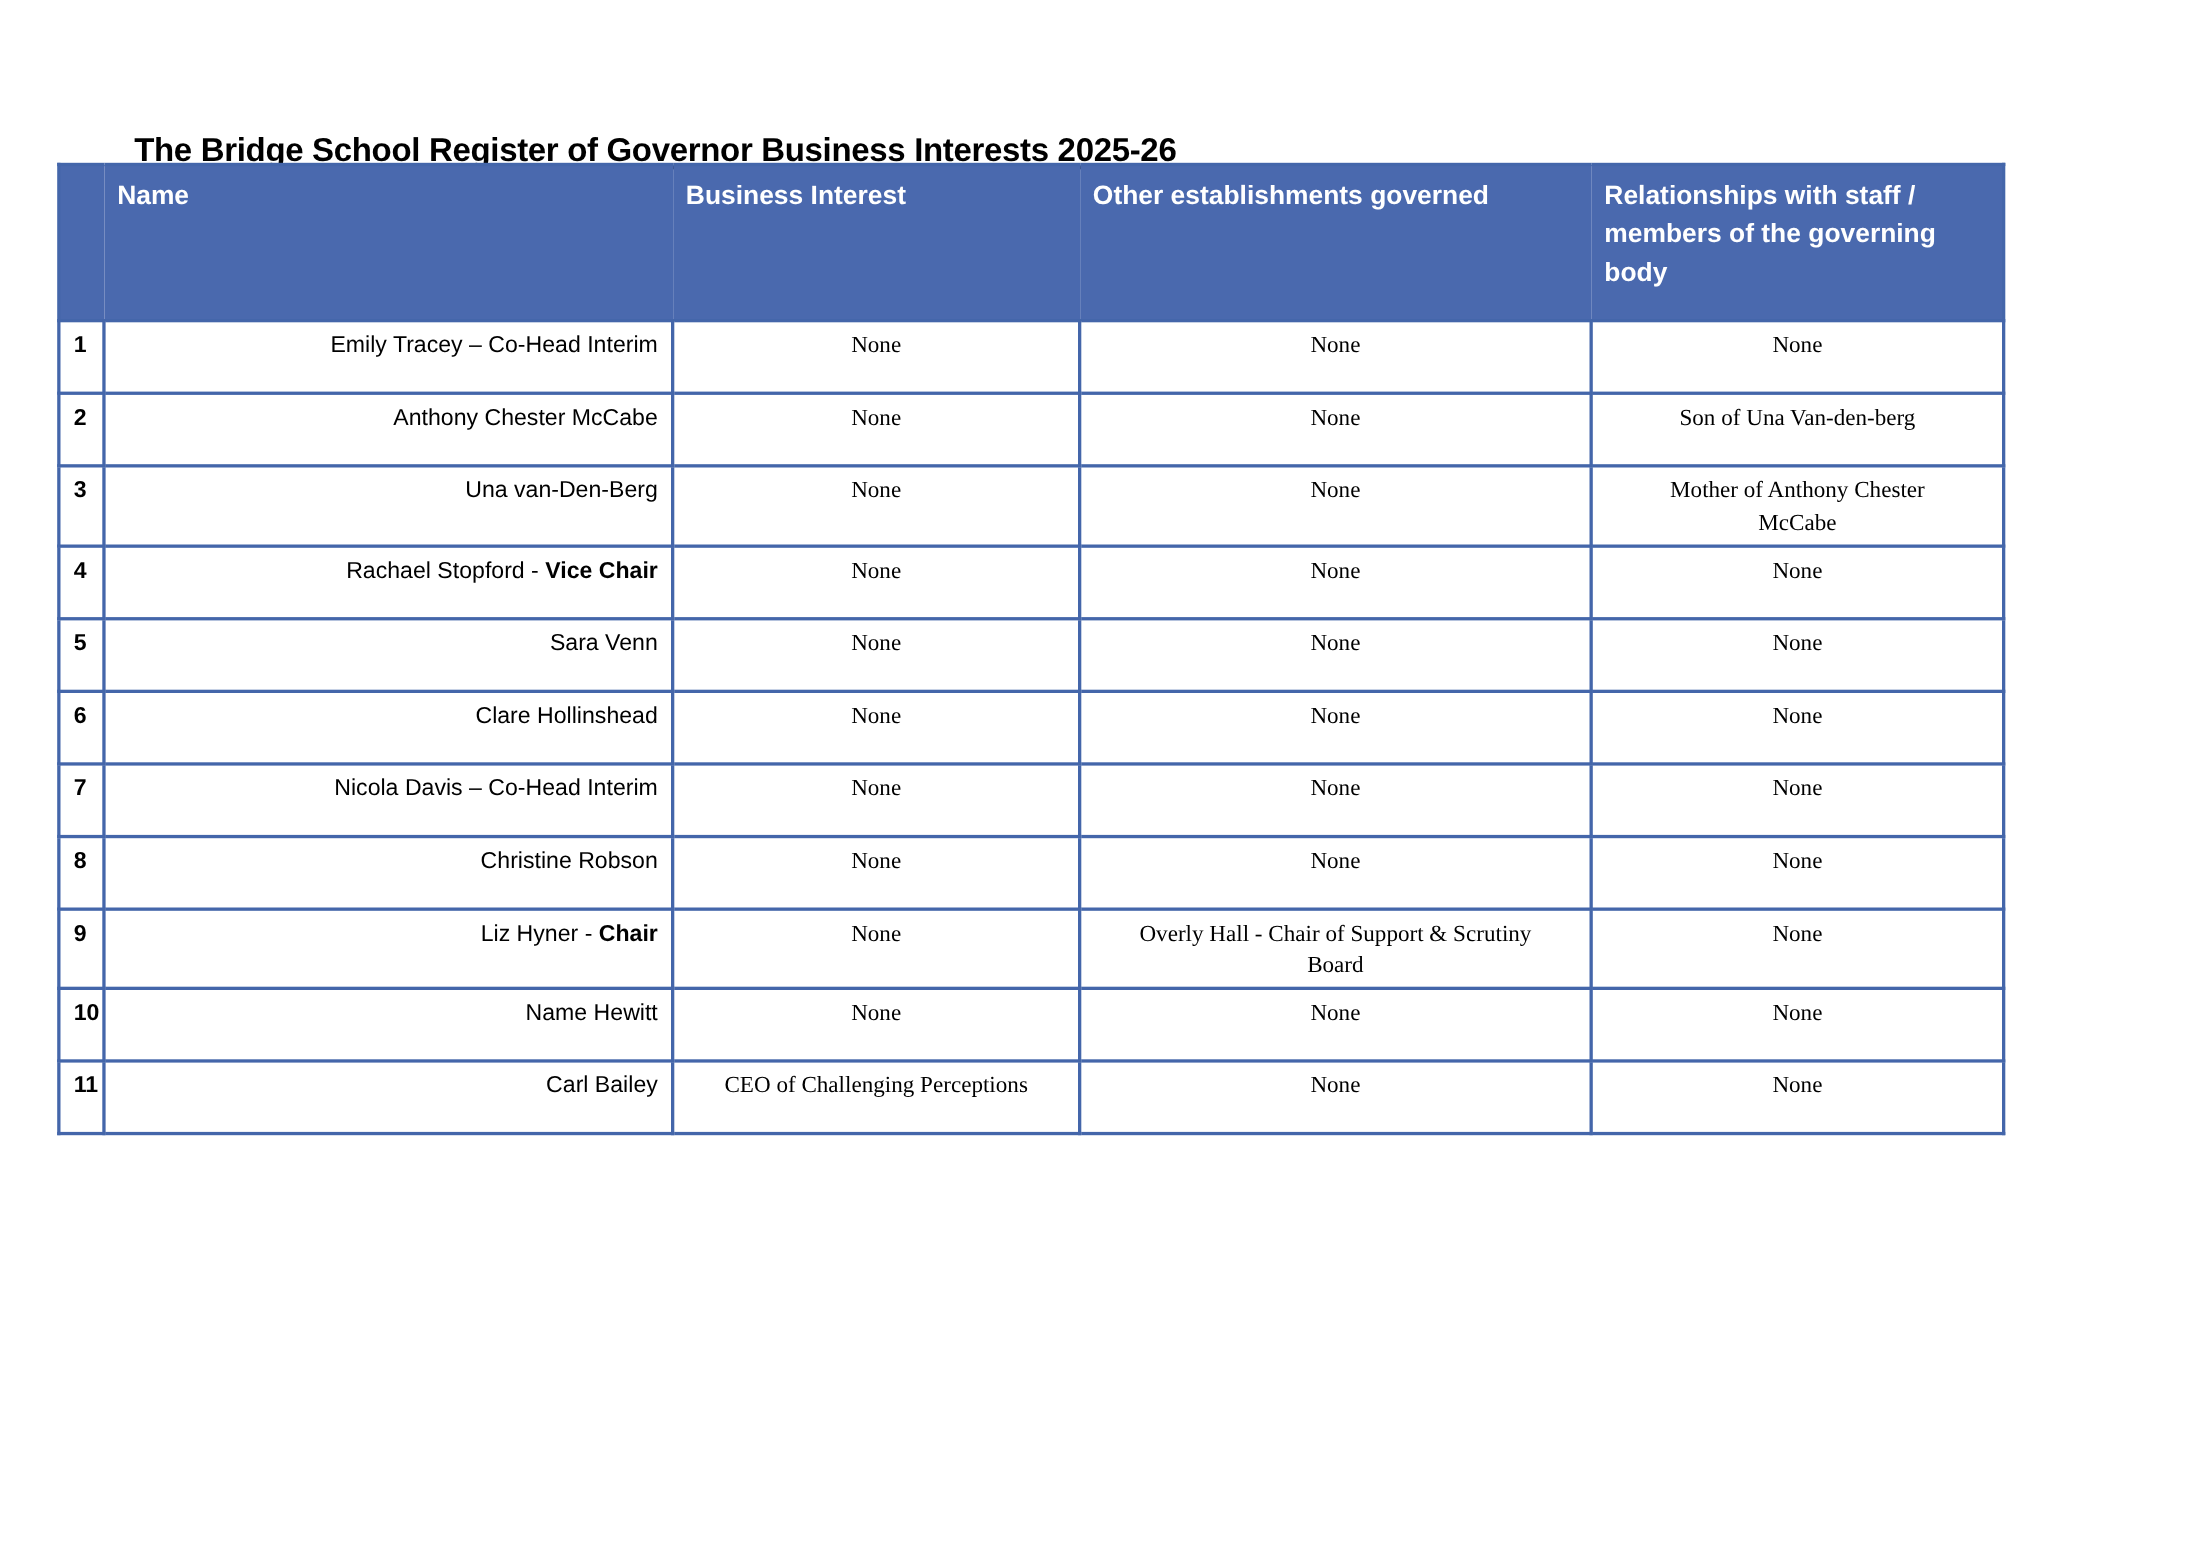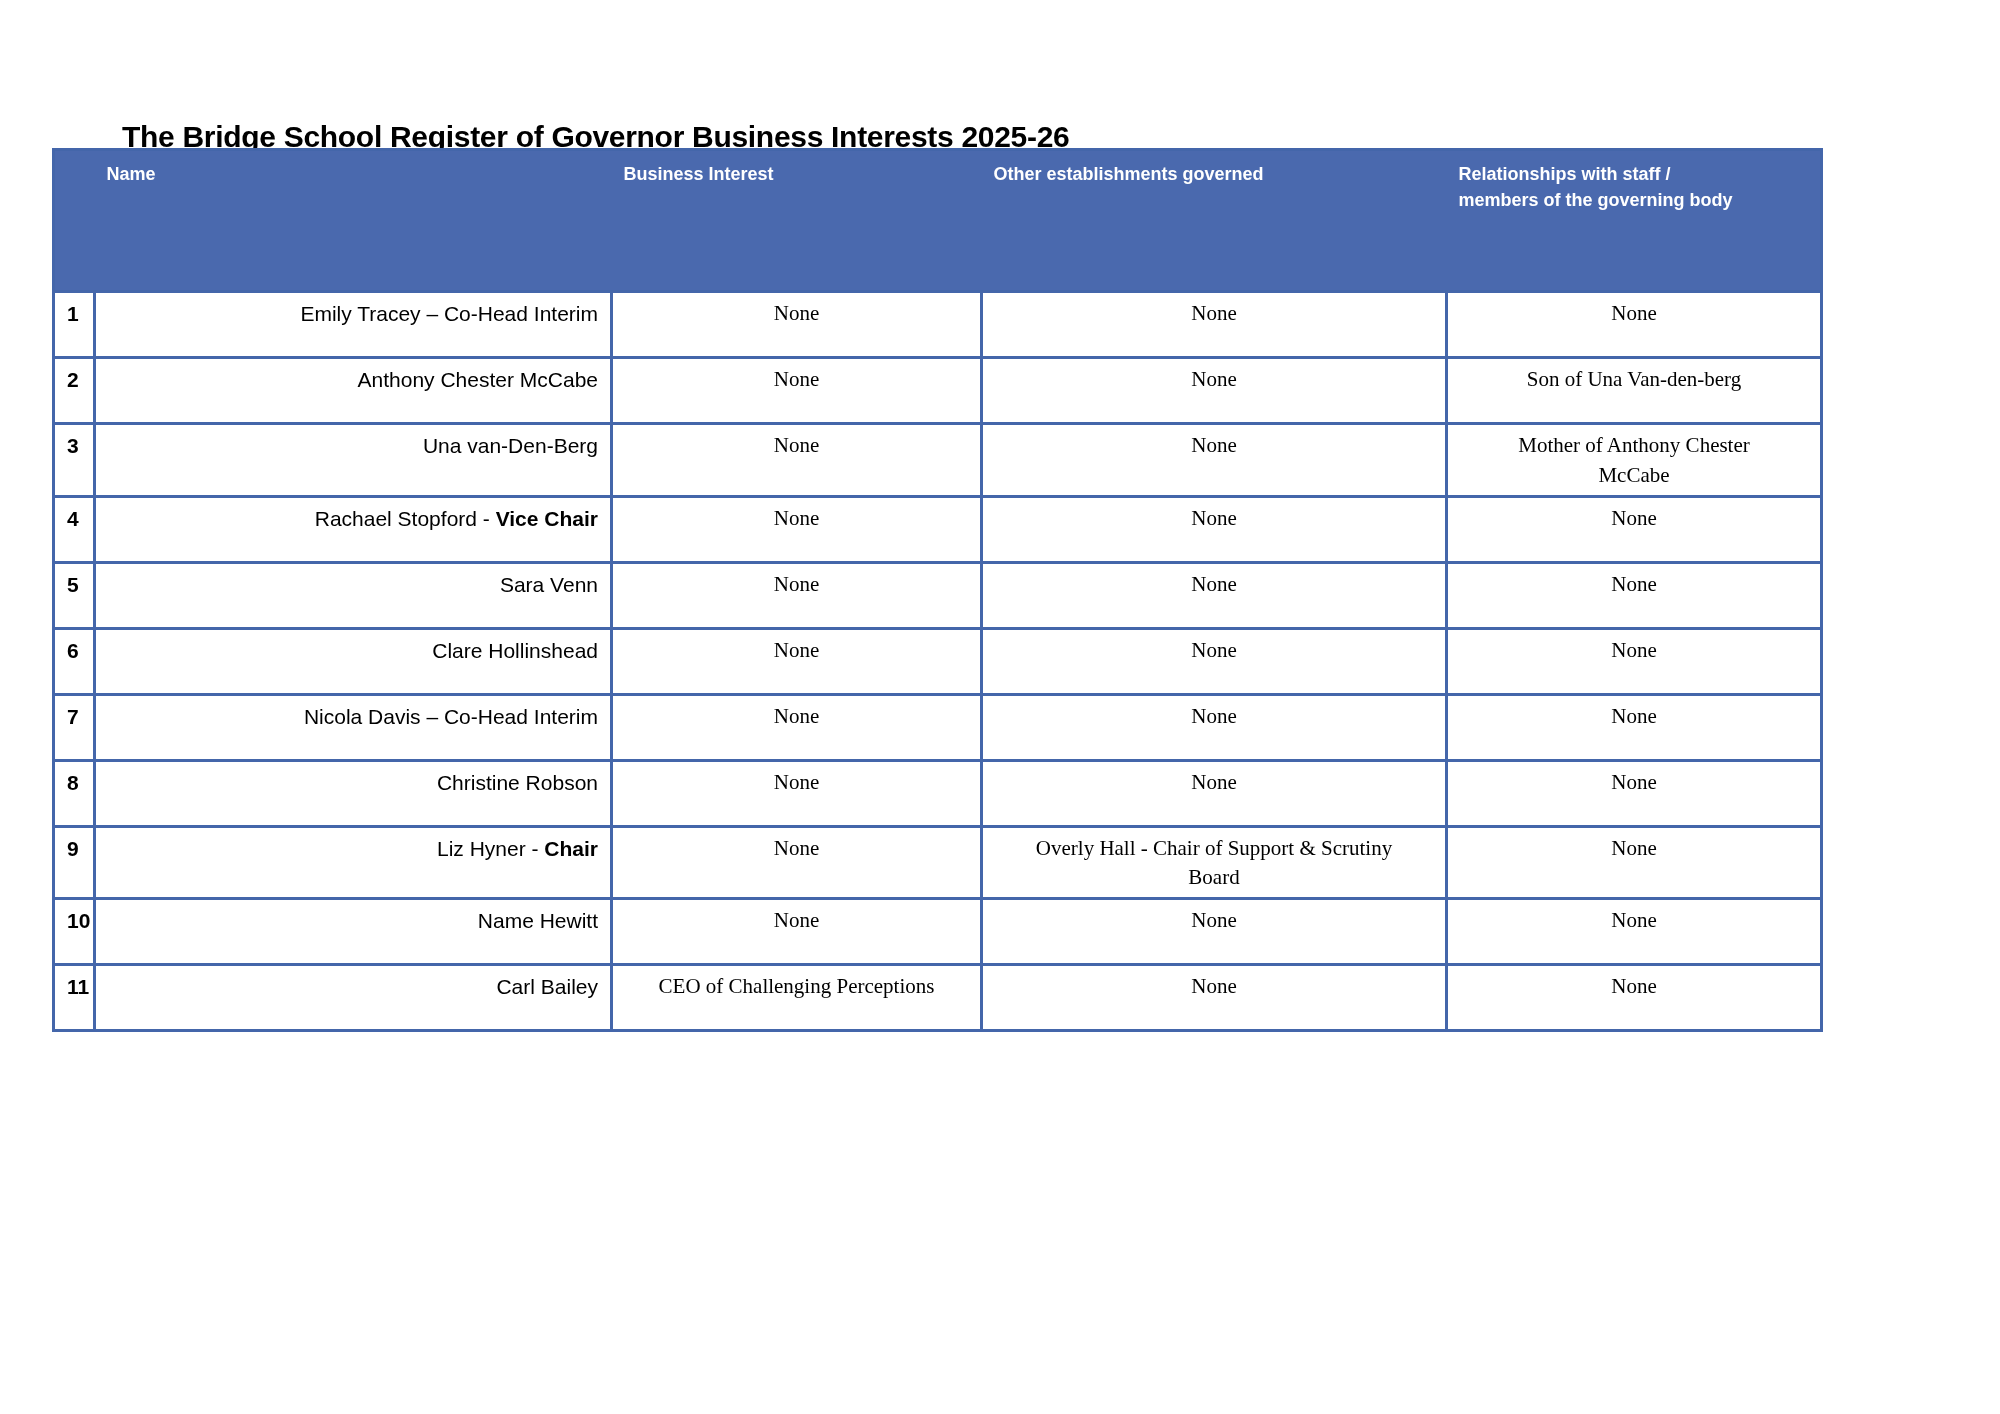--- a/index.html
+++ b/index.html
@@ -42,21 +42,21 @@
     border: 3px solid #4466aa;
     vertical-align: top;
     font-size: 21px;
     line-height: 1.42;
     padding: 6px 12px 4px 12px;
   }
   table.register thead th {
     border: none;
     background: #4a69ae;
     color: #ffffff;
-    font-size: 18px;
+    font-size: 24px;
     font-weight: bold;
     text-align: left;
     vertical-align: top;
     padding: 10px 12px 4px 12px;
     line-height: 1.45;
     height: 142px;
     box-sizing: border-box;
   }
   table.register tbody tr {
     height: 66px;

